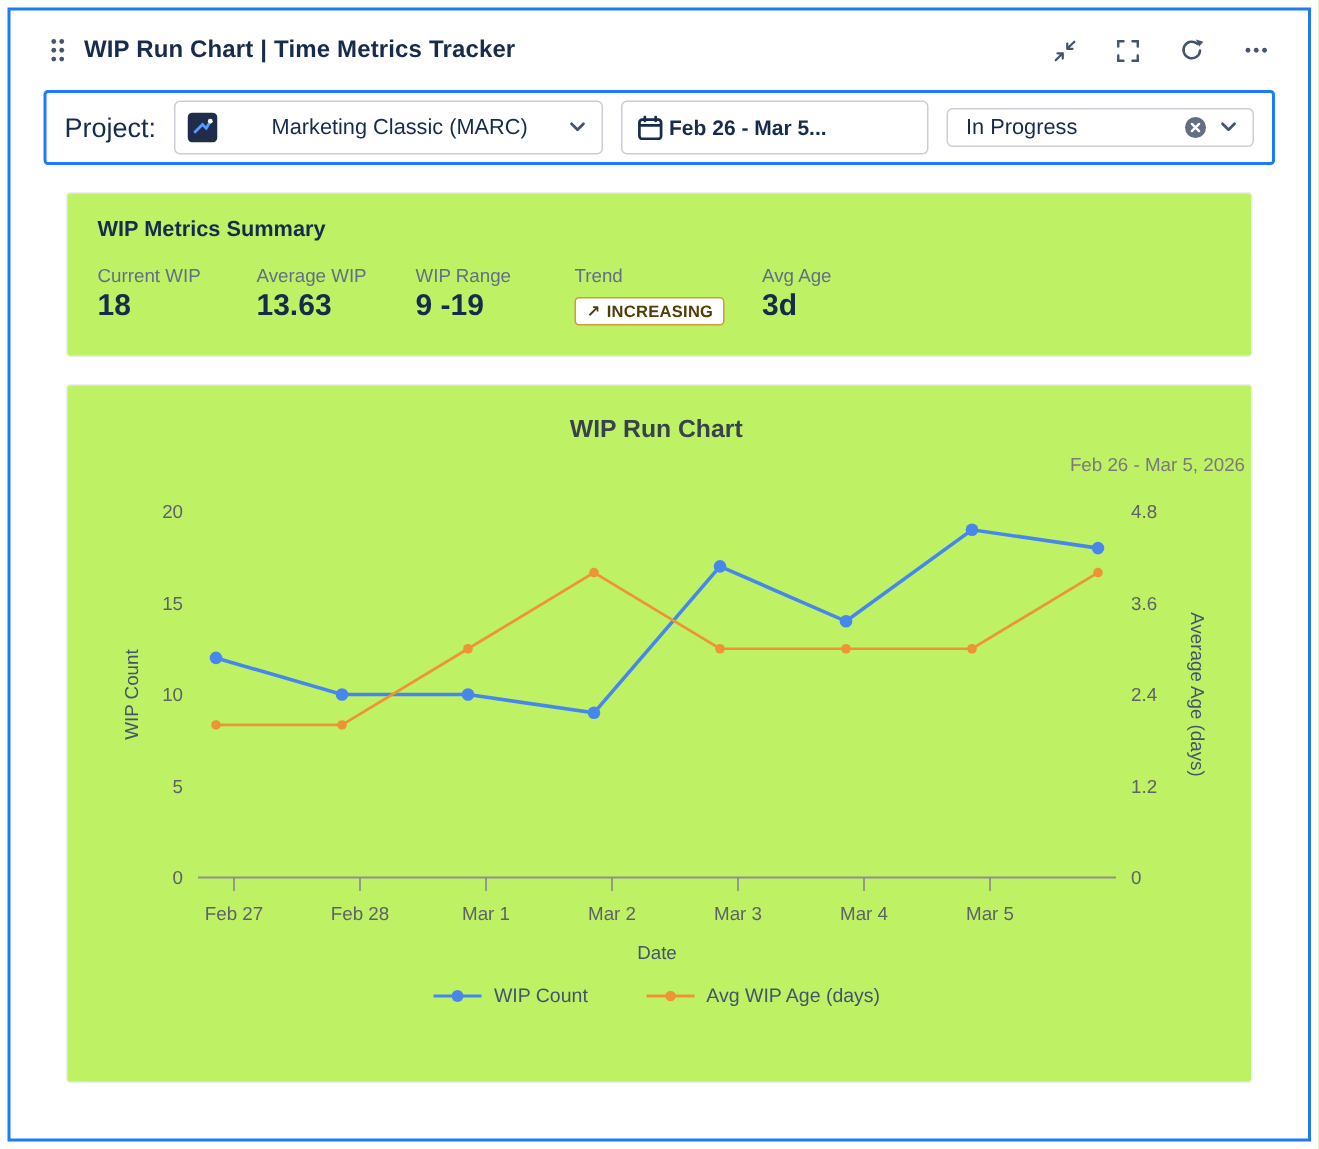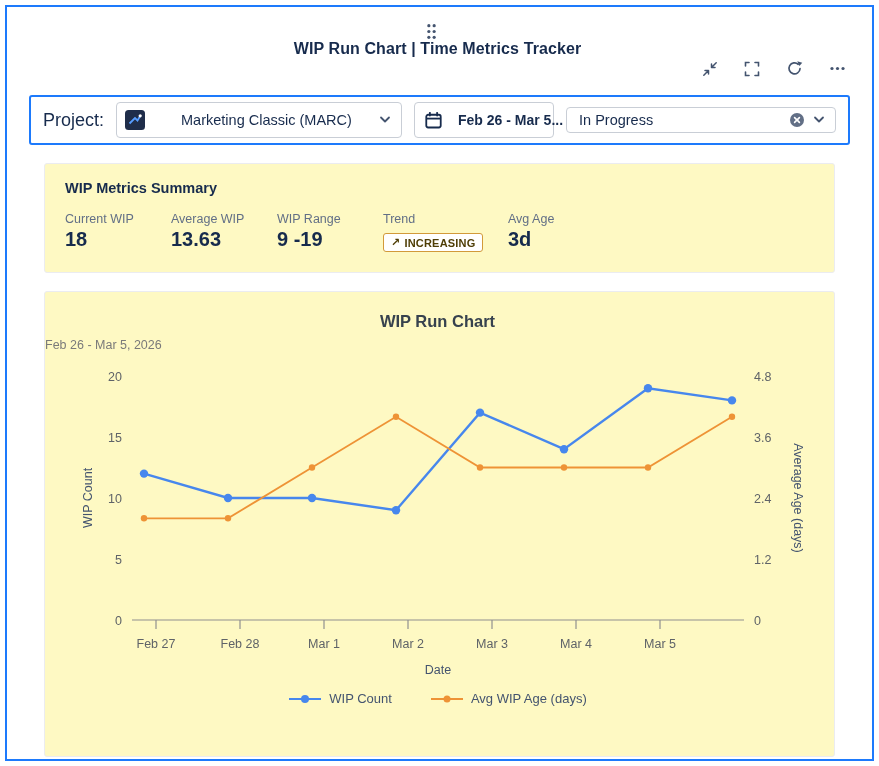--- a/index.html
+++ b/index.html
@@ -1,52 +1,52 @@
 <!DOCTYPE html>
 <html><head>
 <meta charset="utf-8">
 <style>
   html,body{margin:0;padding:0;background:#ffffff;font-family:"Liberation Sans",sans-serif;color:#172b4d;}
   .outer{width:879px;height:766px;box-sizing:border-box;padding:5px;background:#fff;}
   .page{width:100%;height:100%;box-sizing:border-box;border:2px solid #1d7afc;background:#fff;overflow:hidden;}
 
   
-  .header{display:flex;align-items:center;padding:16px 24px 10px 20px;flex-direction:column;}
+  .header{display:flex;align-items:center;padding:16px 24px 10px 26px;}
   .drag-handle{display:flex;align-items:center;margin-right:12px;cursor:grab;}
   .page-title{font-size:16px;font-weight:700;color:#172b4d;margin:0;letter-spacing:.1px;}
   .header-actions{margin-left:auto;display:flex;align-items:center;gap:22px;}
   .icon-btn{background:none;border:none;padding:2px;cursor:pointer;display:flex;align-items:center;}
 
   
   .filter-bar{margin:6px 22px 0 22px;height:50px;box-sizing:border-box;border:2px solid #1d7afc;border-radius:3px;display:flex;align-items:center;padding:0 12px;gap:12px;background:#fff;}
   .filter-label{font-size:18px;color:#172b4d;}
   .ctl{box-sizing:border-box;border:1px solid #c9ced6;border-radius:4px;background:#fff;display:flex;align-items:center;cursor:pointer;font-family:inherit;}
   .project-dd{width:286px;height:36px;padding:0 10px 0 8px;gap:8px;}
   .project-dd .ctl-text{flex:1;text-align:left;font-size:14.5px;color:#172b4d;white-space:nowrap;overflow:hidden;padding-left:28px;}
-  .date-btn{width:140px;height:36px;padding:0 10px;gap:16px;}
+  .date-btn{width:205px;height:36px;padding:0 10px;gap:4px;}
   .date-btn .ctl-text{font-size:14px;font-weight:700;color:#172b4d;white-space:nowrap;}
   .status-dd{flex:1;height:26px;padding:0 10px 0 12px;gap:8px;}
   .status-dd .ctl-text{flex:1;text-align:left;font-size:14.5px;color:#172b4d;}
 
   
-  .card{margin:18px 37px 0 37px;border:1px solid #ebecf0;border-radius:3px;background:#fef9c3;}
+  .card{margin:18px 37px 0 37px;border:1px solid #ebecf0;border-radius:3px;background:#bef264;}
   .summary-card{padding:16px 20px 20px 20px;}
   .summary-title{margin:0;font-size:14.5px;font-weight:700;color:#172b4d;}
   .metrics{display:flex;margin-top:16px;}
   .metric{width:106px;}
   .metric.wide{width:125px;}
   .metric-label{font-size:12.5px;color:#626f86;}
   .metric-value{font-size:20px;font-weight:700;color:#172b4d;margin-top:2px;}
   .trend-badge{margin-top:7px;display:inline-flex;align-items:center;gap:4px;border:1.5px solid #d29a3a;border-radius:3px;padding:2px 7px;font-size:11px;font-weight:700;color:#4f3e06;letter-spacing:.2px;background:#fff;}
   .trend-arrow{font-family:"DejaVu Sans",sans-serif;font-size:11px;}
 
   
   .chart-card{height:466px;box-sizing:border-box;padding:20px 4px 0 0;}
   .chart-title{margin:0;text-align:center;font-size:16.5px;font-weight:700;color:#37424e;}
-  .chart-subtitle{text-align:left;font-size:12.5px;color:#7a7a7a;margin-top:7px;}
+  .chart-subtitle{text-align:right;font-size:12.5px;color:#7a7a7a;margin-top:7px;}
   #chart-svg{display:block;margin:10px auto 0 auto;}
   #chart-svg text{font-family:"Liberation Sans",sans-serif;}
   #chart-svg .tick{font-size:12.5px;fill:#5f6368;}
   #chart-svg .axtitle{font-size:12.5px;fill:#44546f;}
   #chart-svg .axis{stroke:#8f8f8f;stroke-width:1.2;}
   .legend{display:flex;justify-content:center;align-items:center;gap:38px;margin-top:4px;}
   .legend-item{display:flex;align-items:center;gap:7px;cursor:pointer;}
   .legend-label{font-size:13px;color:#44546f;}
 </style>
 </head>

